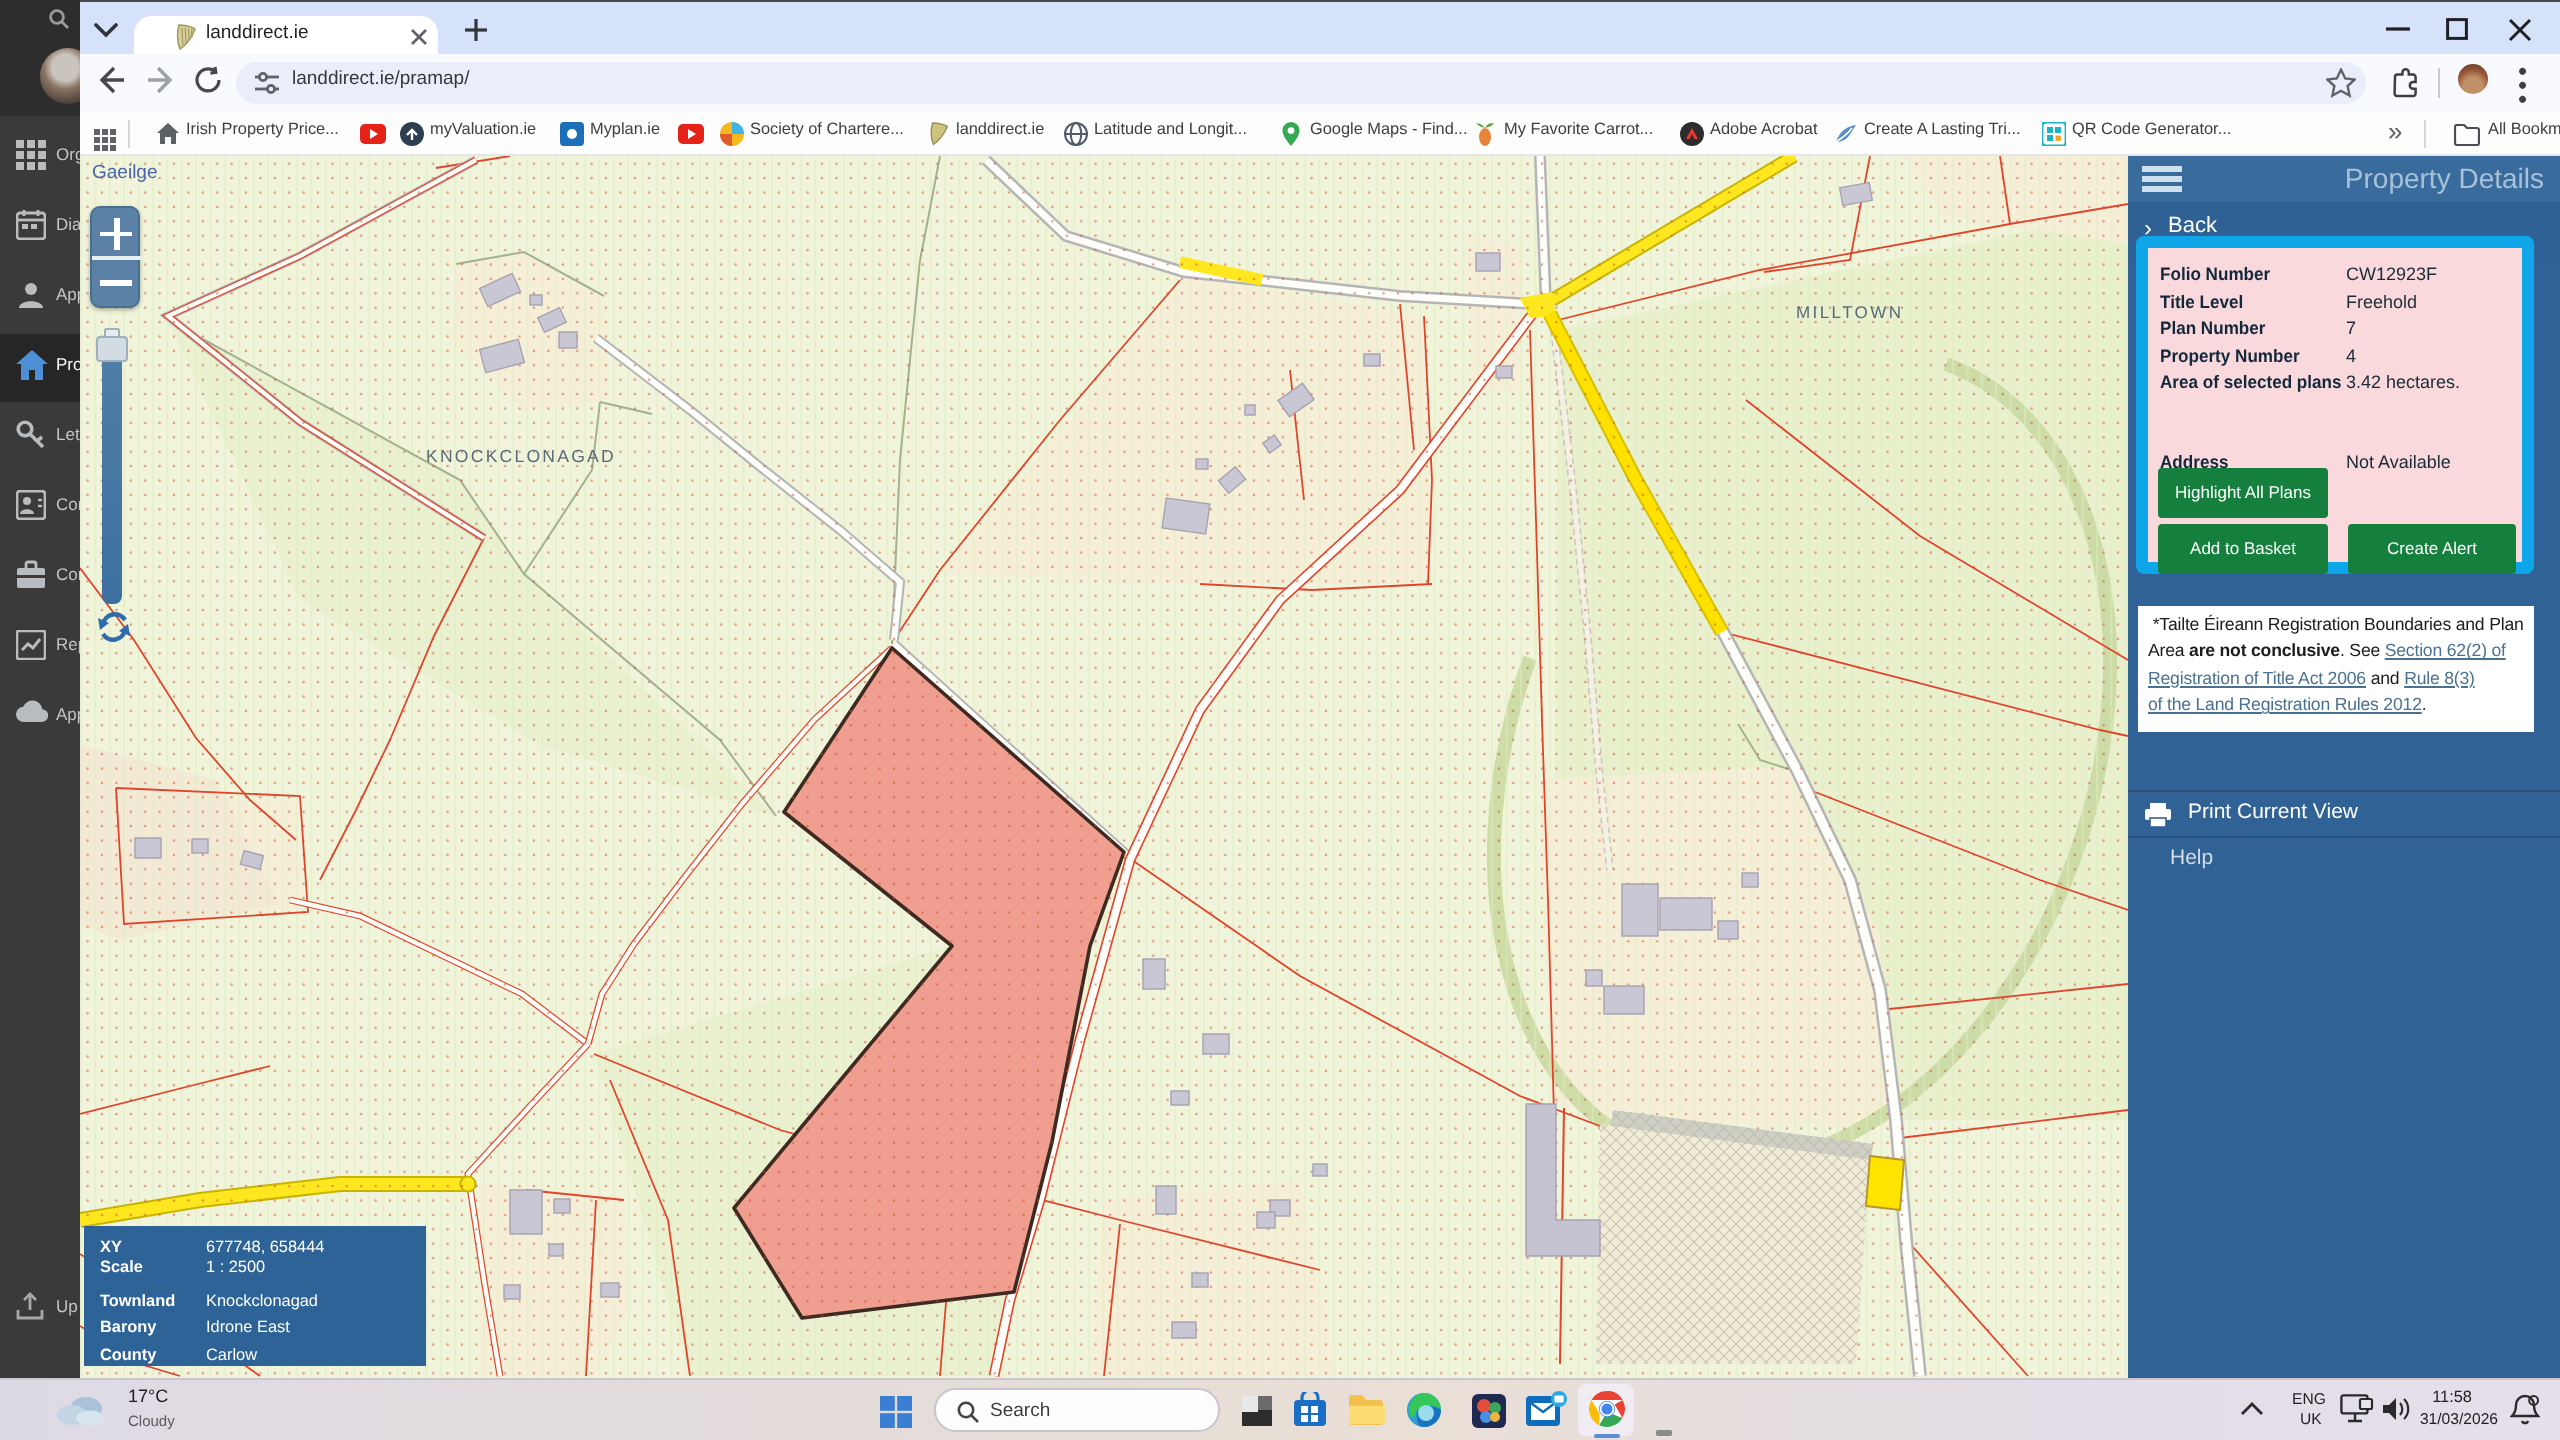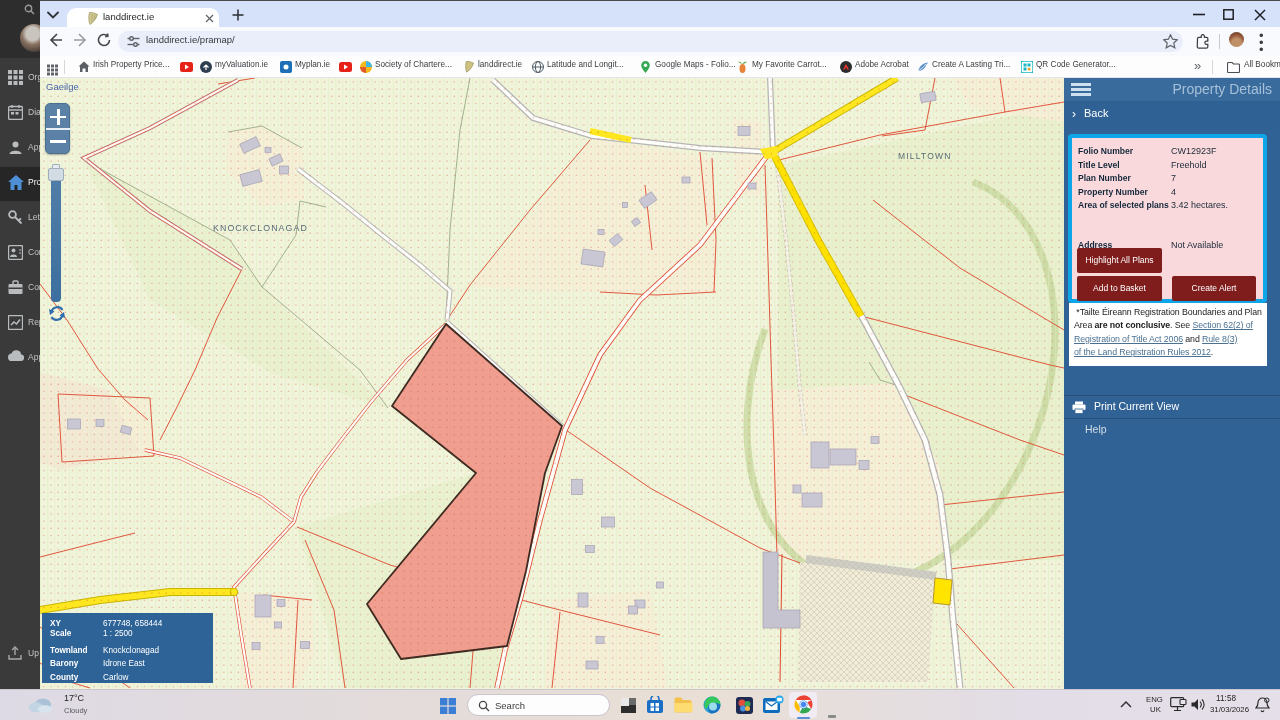--- a/index.html
+++ b/index.html
@@ -23,25 +23,25 @@
 .navic { position:absolute; top:6px; color:#45484d; }
 #content { position:absolute; left:0; top:78px; width:1240px; height:611px; }
 #map { position:absolute; left:0; top:0; width:1024px; height:611px; background:#edf2d6; overflow:hidden; }
 #panel { position:absolute; left:1024px; top:0; width:216px; height:611px; background:#316295; }
 #infobox { position:absolute; left:2px; top:535px; width:171px; height:70px; background:#2d6397; color:#fff; font-size:8.2px; }
 #infobox .r { position:absolute; left:8px; white-space:nowrap; }
 #infobox .r b { display:inline-block; width:53px; }
 #phead { position:absolute; left:0; top:0; width:216px; height:23px; background:#3a6b9d; }
 #ptitle { position:absolute; right:8px; top:3px; font-size:14px; color:#a6c1d8;margin-left:41px; }
 #pback { position:absolute; left:0; top:23px; width:216px; height:28px; background:#2f6195; color:#fff; font-size:11px; }
-#pinkbox { position:absolute; left:4px; top:56px; width:199px; height:169px; background:#f9d9dc; border:4px solid #0ea5e9; border-radius:4px; color:#14283c; font-size:10.5px; }
+#pinkbox { position:absolute; left:4px; top:40px; width:199px; height:169px; background:#f9d9dc; border:6px solid #0ea5e9; border-radius:4px; color:#14283c; font-size:10.5px; }
 .fr { position:absolute; left:6px; width:188px; line-height:13.2px; white-space:nowrap; font-size:9px; }
 .fr b { font-weight:bold; color:#14283c; display:inline-block; transform:scaleX(0.95); transform-origin:0 50%; }
 .fr span { position:absolute; left:93px; color:#1b2a37; }
-.pbtn { position:absolute; background:#7f1d1d; color:#fff; font-size:8.5px; text-align:center; border-radius:2px; line-height:25px; height:25px; }
+.pbtn { position:absolute; background:#15803d; color:#fff; font-size:8.5px; text-align:center; border-radius:2px; line-height:25px; height:25px; }
 #notebox { position:absolute; left:5px; top:225px; width:198px; height:63px; background:#fff; color:#1c1c1c; font-size:8.8px; line-height:13.4px; padding:3px 16px 0 5px; white-space:nowrap; overflow:hidden; letter-spacing:-0.1px; }
 #notebox .lk { color:#4a7191; text-decoration:underline; }
 .prow { position:absolute; left:0; width:216px; border-top:1px solid #27517c; color:#fff; font-size:10.5px; }
 #taskbar { position:absolute; left:0; top:689px; width:1280px; height:31px; background:linear-gradient(90deg,#dedae5 0%,#e4dcd9 35%,#e9dfd5 55%,#e2dde6 80%,#e4dfe8 100%); border-top:1px solid #cac5cf; }
 .tb { position:absolute; }
 </style>
 </head>
 <body>
 <div id="stage">
 
@@ -262,21 +262,21 @@
             <path d="M1.3 0.5 C0.4 3.6 0.4 8 1.7 11.2 C4 9.8 7.2 6.2 8.6 2.2 C6.4 0.9 3.6 0.5 1.3 0.5 Z" fill="#cdc37e" stroke="#97905a" stroke-width="0.7"></path>
           </svg><span class="t" style="left:13px">landdirect.ie</span></div>
     <div class="bm" style="left:492px"><svg width="12" height="12" style="margin-top:2px" viewBox="0 0 12 12">
             <circle cx="6" cy="6" r="5.5" fill="none" stroke="#4e5b66" stroke-width="1"></circle>
             <ellipse cx="6" cy="6" rx="2.6" ry="5.5" fill="none" stroke="#4e5b66" stroke-width="1"></ellipse>
             <line x1="0.5" y1="6" x2="11.5" y2="6" stroke="#4e5b66" stroke-width="1"></line>
           </svg><span class="t">Latitude and Longit...</span></div>
     <div class="bm" style="left:600px"><svg width="11" height="12" style="margin-top:2px" viewBox="0 0 11 12">
             <path d="M5.5 0 a4.3 4.3 0 0 1 4.3 4.3 C9.8 7.5 5.5 12 5.5 12 S1.2 7.5 1.2 4.3 A4.3 4.3 0 0 1 5.5 0 Z" fill="#34a853"></path>
             <circle cx="5.5" cy="4.3" r="1.7" fill="#fff"></circle>
-          </svg><span class="t">Google Maps - Folio...</span></div>
+          </svg><span class="t">Google Maps - Find...</span></div>
     <div class="bm" style="left:697px"><svg width="11" height="12" style="margin-top:2px" viewBox="0 0 11 12">
             <ellipse cx="5.5" cy="7.5" rx="3" ry="4.5" fill="#e8833a"></ellipse>
             <path d="M5.5 3 C4 1 2.5 0.5 1 0.8 C2.5 2 3.5 2.5 5.5 3 M5.5 3 C6.5 1 8 0.3 10 0.8 C8.5 2.2 7.5 2.6 5.5 3" fill="#57a33e"></path>
           </svg><span class="t">My Favorite Carrot...</span></div>
     <div class="bm" style="left:800px"><svg width="12" height="12" style="margin-top:2px" viewBox="0 0 12 12">
             <circle cx="6" cy="6" r="6" fill="#2d2d2d"></circle>
             <path d="M3 8.5 L6 3 L9 8.5 H7.2 L6 6 L4.8 8.5 Z" fill="#f0372b"></path>
           </svg><span class="t">Adobe Acrobat</span></div>
     <div class="bm" style="left:877px"><svg width="12" height="12" style="margin-top:2px" viewBox="0 0 12 12">
             <path d="M1 10 C3 4 7 2 11 1.5 C9 4 8 8 4 9.5 C3 9.8 2 10 1 10 Z" fill="#5a8fc7"></path>

